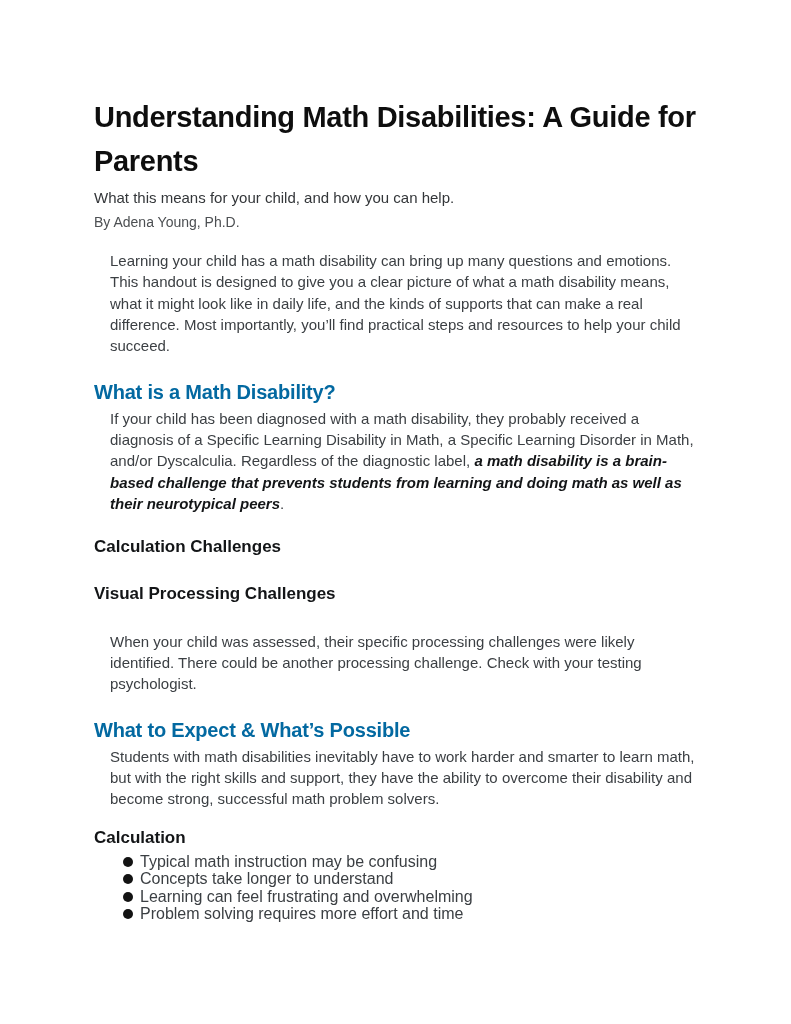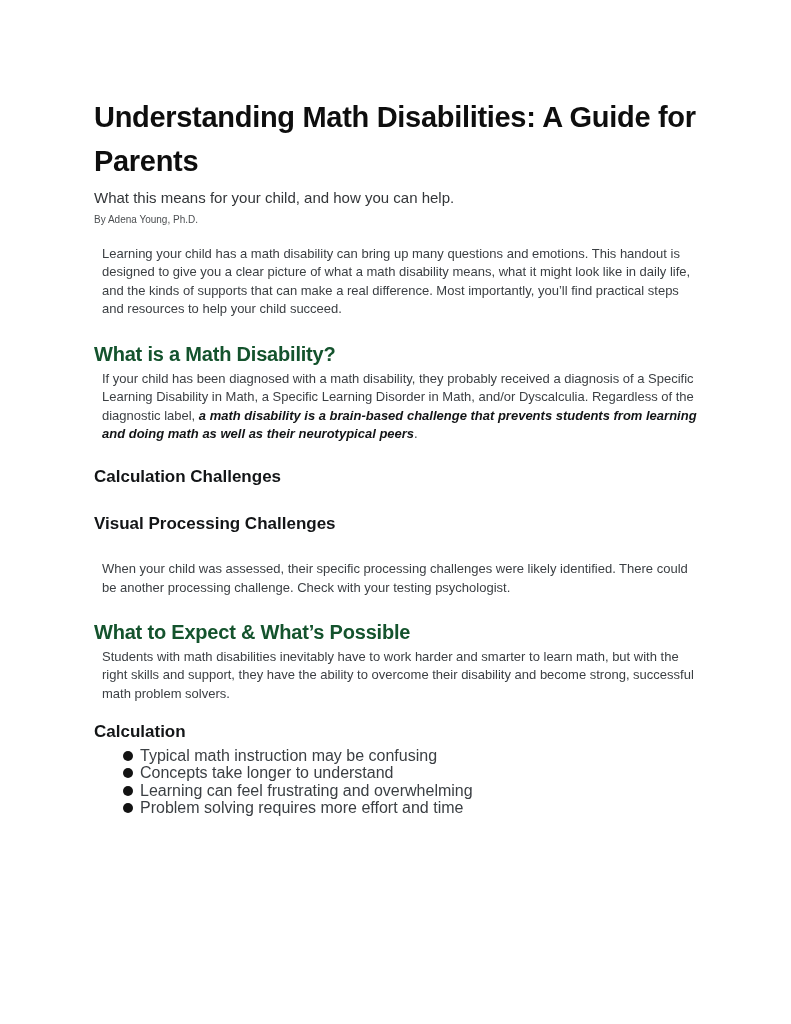--- a/index.html
+++ b/index.html
@@ -27,38 +27,38 @@
     margin: 0 0 4px 0;
   }
   .doc-subtitle {
     font-size: 15px;
     font-weight: 400;
     line-height: 1.4;
     color: #333639;
     margin: 0 0 5px 0;
   }
   .doc-byline {
-    font-size: 10px;
+    font-size: 14px;
     font-weight: 400;
     line-height: 1.3;
     color: #4c4f52;
     margin: 0 0 19px 0;
   }
   p.body-para {
-    font-size: 13px;
+    font-size: 15px;
     line-height: 1.42;
-    margin: 0 0 22px 8px;
+    margin: 0 0 22px 16px;
     color: #3b3f43;
   }
   h2.section-heading {
     font-size: 20px;
     font-weight: 700;
     letter-spacing: -0.2px;
     line-height: 1.3;
-    color: #14532d;
+    color: #0369a1;
     margin: 0 0 3px 0;
   }
   h3.sub-heading {
     font-size: 17px;
     font-weight: 700;
     line-height: 1.25;
     color: #131517;
     margin: 0 0 26px 0;
   }
   h3.sub-heading.list-heading { margin: 0 0 4px 0; }

